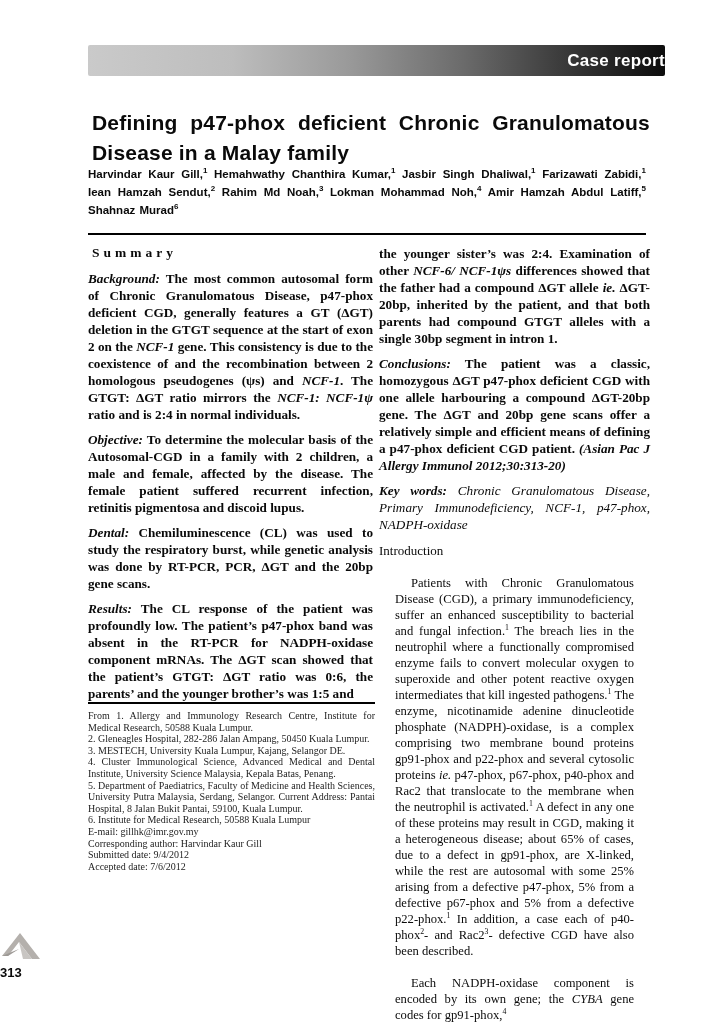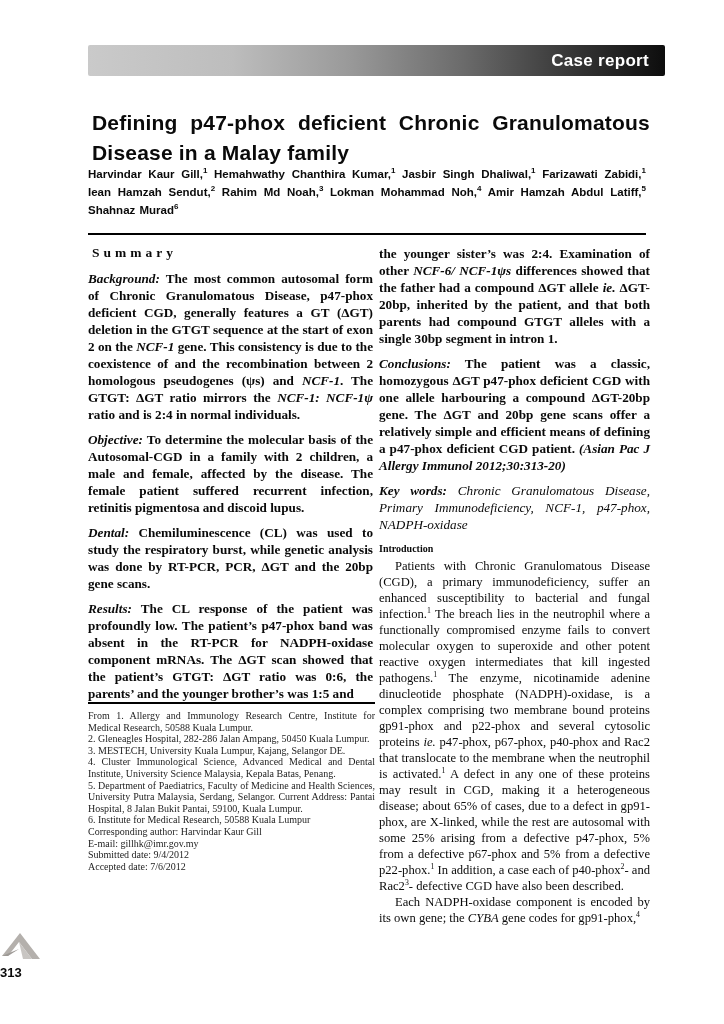--- a/index.html
+++ b/index.html
@@ -2,21 +2,21 @@
 <html><head>
 <meta charset="utf-8">
 <style>
   html,body{margin:0;padding:0;background:#ffffff;}
   body{width:724px;height:1024px;position:relative;font-family:"Liberation Serif",serif;color:#0a0a0a;
        -webkit-font-smoothing:antialiased;}
   .page{position:absolute;inset:0;background:#ffffff;overflow:hidden;}
 
   .header-bar{position:absolute;left:88px;top:45px;width:577px;height:31px;border-radius:2px;
     background:linear-gradient(90deg,#cacaca 0%,#bdbdbd 25%,#9a9a9a 45%,#6b6b6b 65%,#333333 85%,#0d0d0d 100%);
-    display:flex;align-items:center;justify-content:flex-end;box-sizing:border-box;padding-right:16px;}
+    display:flex;align-items:center;justify-content:flex-end;box-sizing:border-box;}
   .badge{font-family:"Liberation Sans",sans-serif;font-weight:bold;font-size:17px;color:#ffffff;letter-spacing:.3px;}
 
   .title{position:absolute;left:88px;top:104px;width:558px;margin:4px;
     font-family:"Liberation Sans",sans-serif;font-weight:bold;font-size:21px;line-height:30px;
     text-align:justify;letter-spacing:.2px;}
   .authors{position:absolute;left:88px;top:165px;width:558px;margin:0;
     font-family:"Liberation Sans",sans-serif;font-weight:bold;font-size:11.5px;line-height:18px;
     text-align:justify;word-spacing:1px;}
   .authors sup{font-size:8px;}
 
@@ -24,22 +24,22 @@
 
   .col{position:absolute;top:245px;}
   .col.left{left:88px;width:285px;}
   .col.right{left:379px;width:271px;}
 
   .summary-h{margin:0 0 9px 4px;font-size:13.5px;font-weight:bold;letter-spacing:4px;font-family:"Liberation Serif",serif;}
   .sum{margin:0 0 8px 0;font-size:13.2px;font-weight:bold;line-height:17px;text-align:justify;}
   .sum .i{font-style:italic;}
   .keywords{margin:2px 0 10px 0;font-size:13.2px;font-style:italic;line-height:17px;text-align:justify;}
   .keywords .b{font-weight:bold;}
-  .intro-h{margin:6px 0 4px 0;font-size:10px;font-weight:bold;font-family:"Liberation Serif",serif;}
-  .body{margin:0;font-size:12.6px;line-height:16px;text-align:justify;}
+  .intro-h{margin:6px 0 4px 0;font-size:13px;font-weight:normal;font-family:"Liberation Serif",serif;}
+  .body{margin:16px;font-size:12.6px;line-height:16px;text-align:justify;}
   .body .i{font-style:italic;}
   .indent{text-indent:16px;}
   sup{font-size:.62em;line-height:0;vertical-align:super;}
 
   .footnotes{position:absolute;left:88px;top:702px;width:287px;}
   .fn-rule{height:2px;background:#000;margin-bottom:6px;}
   .fn-line{font-size:10px;line-height:11.6px;text-align:justify;color:#1d1d1d;}
 
   .footer{position:absolute;left:0;top:932px;width:724px;text-align:left;}
   .logo{display:inline-block;}
@@ -70,22 +70,22 @@
 
   <div class="footnotes">
     <div class="fn-rule"></div>
     <div>
         <div class="fn-line">From 1. Allergy and Immunology Research Centre, Institute for Medical Research, 50588 Kuala Lumpur.</div>
         <div class="fn-line">2. Gleneagles Hospital, 282-286 Jalan Ampang, 50450 Kuala Lumpur.</div>
         <div class="fn-line">3. MESTECH, University Kuala Lumpur, Kajang, Selangor DE.</div>
         <div class="fn-line">4. Cluster Immunological Science, Advanced Medical and Dental Institute, University Science Malaysia, Kepala Batas, Penang.</div>
         <div class="fn-line">5. Department of Paediatrics, Faculty of Medicine and Health Sciences, University Putra Malaysia, Serdang, Selangor. Current Address: Pantai Hospital, 8 Jalan Bukit Pantai, 59100, Kuala Lumpur.</div>
         <div class="fn-line">6. Institute for Medical Research, 50588 Kuala Lumpur</div>
+        <div class="fn-line">E-mail: gillhk@imr.gov.my</div>
         <div class="fn-line">Corresponding author: Harvindar Kaur Gill</div>
-        <div class="fn-line">E-mail: gillhk@imr.gov.my</div>
         <div class="fn-line">Submitted date: 9/4/2012</div>
         <div class="fn-line">Accepted date: 7/6/2012</div>
       </div>
   </div>
 
   <div class="col right">
     <p class="sum"><span>the younger sister’s was 2:4. Examination of other </span><span class="i">NCF-6/ NCF-1ψs</span><span> differences showed that the father had a compound ΔGT allele </span><span class="i">ie.</span><span> ΔGT-20bp, inherited by the patient, and that both parents had compound GTGT alleles with a single 30bp segment in intron 1.</span></p>
     <p class="sum"><span class="i">Conclusions:</span><span> The patient was a classic, homozygous ΔGT p47-phox deficient CGD with one allele harbouring a compound ΔGT-20bp gene. The ΔGT and 20bp gene scans offer a relatively simple and efficient means of defining a p47-phox deficient CGD patient. </span><span class="i">(Asian Pac J Allergy Immunol 2012;30:313-20)</span></p>
     <p class="keywords"><span class="b">Key words:</span><span> Chronic Granulomatous Disease, Primary Immunodeficiency, NCF-1, p47-phox, NADPH-oxidase</span></p>
     <h2 class="intro-h">Introduction</h2>

